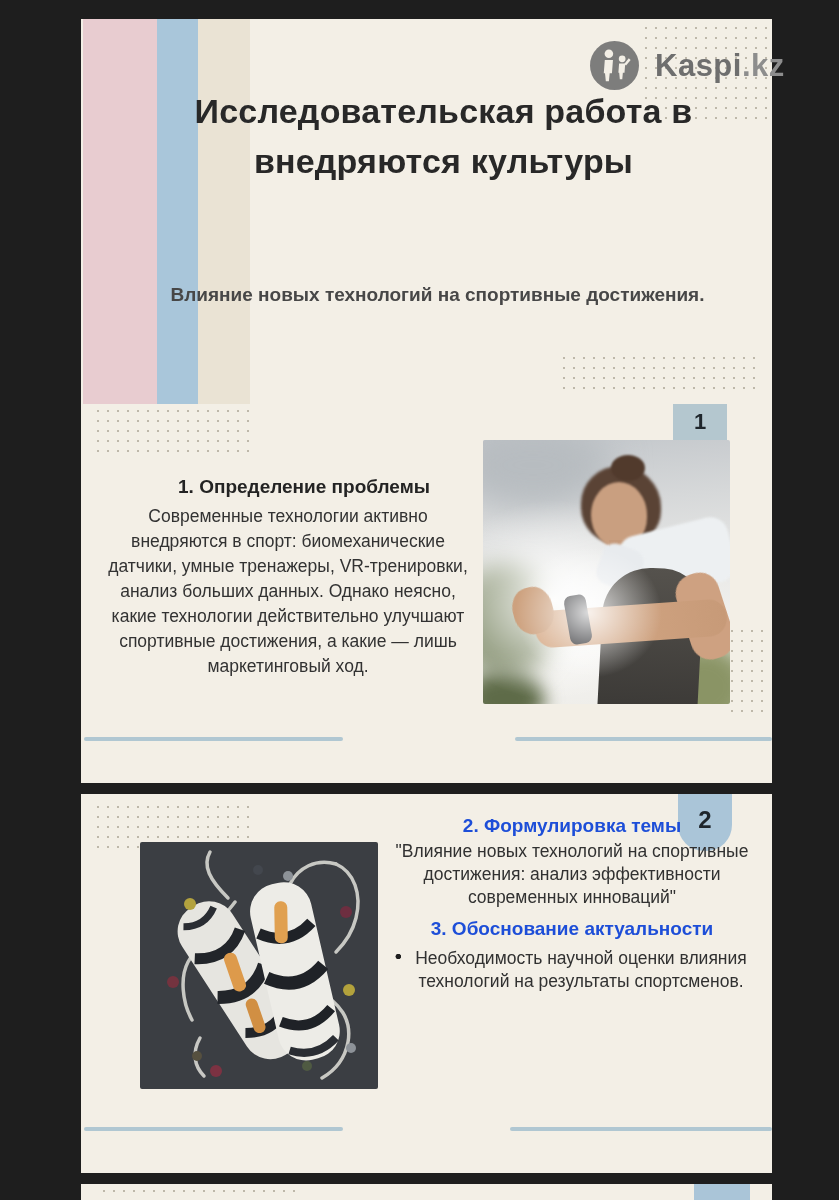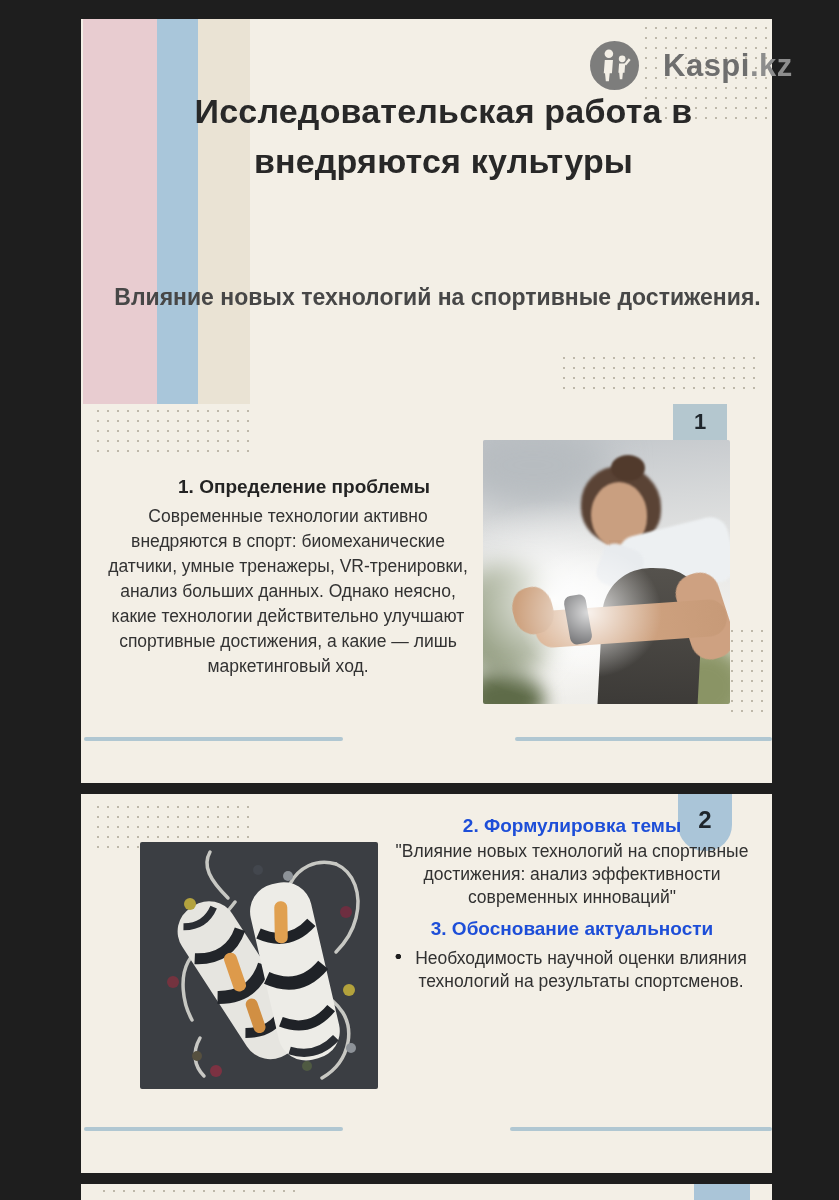--- a/index.html
+++ b/index.html
@@ -21,31 +21,31 @@
   .dots{position:absolute;background-image:radial-gradient(circle,#b5ae9f 1.1px,transparent 1.4px);
         background-size:10px 10px;opacity:.85;}
   .s1-dots-tr{left:560px;top:4px;width:128px;height:102px;}
   .s1-dots-br{left:478px;top:334px;width:200px;height:38px;}
   .s2-dots-tl{left:12px;top:2px;width:158px;height:52px;}
   .s2-dots-r{left:646px;top:222px;width:36px;height:88px;}
   .s3-dots-tl{left:12px;top:8px;width:158px;height:48px;}
   .s4-dots{left:18px;top:2px;width:196px;height:14px;}
 
   
-  .kaspi{position:absolute;left:590px;top:41px;display:flex;align-items:center;gap:24px;z-index:6;}
+  .kaspi{position:absolute;left:590px;top:41px;display:flex;align-items:center;gap:16px;z-index:6;}
   .kaspi svg{display:block;width:49px;height:49px;opacity:.93;}
   .kaspi-text{font-size:31px;font-weight:700;letter-spacing:.5px;white-space:nowrap;}
   .kaspi-text .b1{color:#6e6e6e;}
   .kaspi-text .b2{color:#8d8d8d;}
 
   
   .title-block{position:absolute;left:42px;right:8px;top:67px;text-align:center;
                font-size:34px;line-height:50px;font-weight:700;color:#282828;letter-spacing:.2px;}
   .subtitle{position:absolute;left:30px;right:8px;top:265px;text-align:center;
-            font-size:23px;font-weight:600;color:#474747;}
+            font-size:19px;font-weight:600;color:#474747;}
 
   
   .badge{position:absolute;display:flex;align-items:center;justify-content:center;
          font-weight:700;color:#1f262c;}
   .badge-1{left:592px;top:0;width:54px;height:36px;background:#b4c7cf;font-size:22px;}
   .badge-2{left:597px;top:0;width:54px;height:57px;background:#aac5d8;font-size:24px;
            border-radius:0 0 26px 26px;padding-bottom:6px;box-sizing:border-box;}
   .badge-4{left:613px;top:0;width:56px;height:16px;background:#aac5d8;}
 
   

